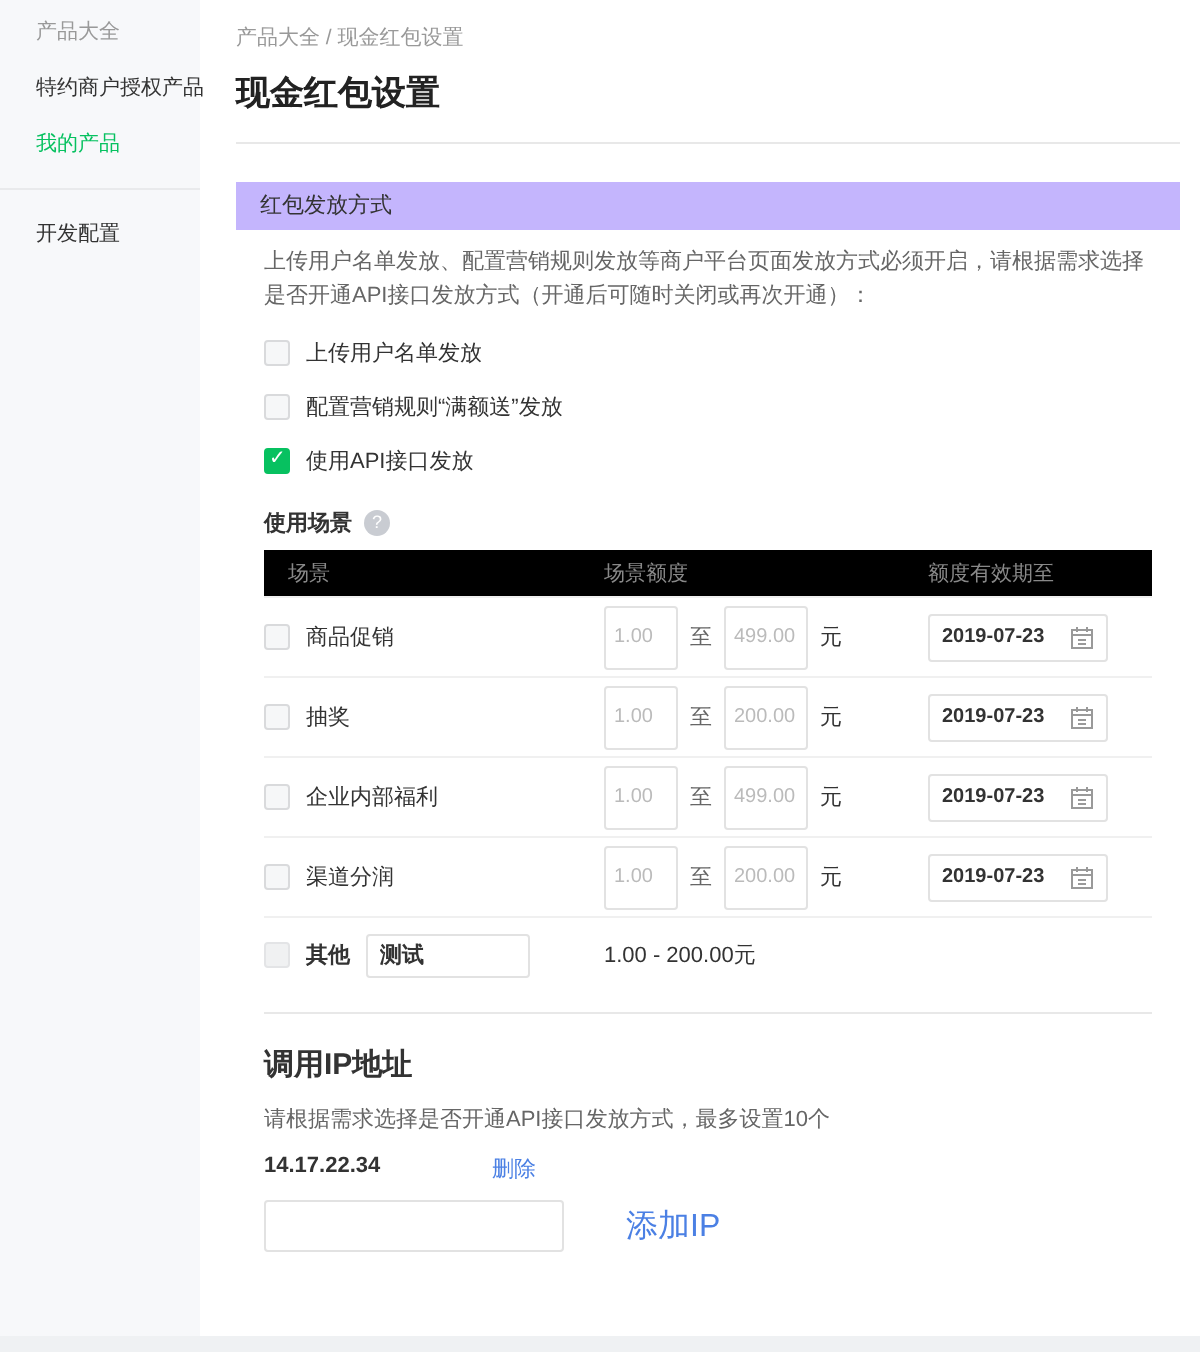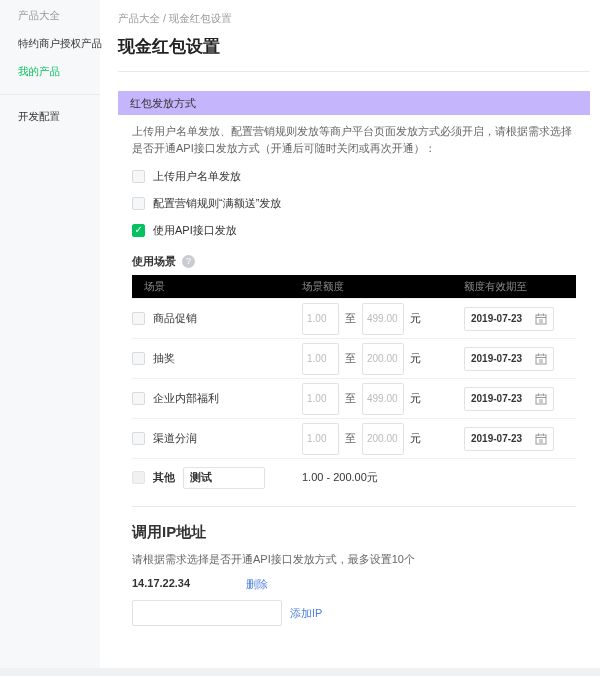--- a/index.html
+++ b/index.html
@@ -76,21 +76,21 @@
   .section-divider { border-top:1px solid #e8e8e8; margin-top:10px; }
 
   
   .ip-title { margin-top:16px; font-size:15px; font-weight:bold; color:#333; }
   .ip-desc { margin-top:10px; font-size:11px; color:#666; }
   .ip-entry { margin-top:10px; display:flex; align-items:flex-start; font-size:11px; }
   .ip-addr { font-weight:bold; color:#333; width:114px; }
   .ip-add-row { margin-top:8px; display:flex; align-items:center; }
   .ip-input { width:150px; height:26px; border:1px solid #e2e2e2; border-radius:2px;
     font-size:11px; padding:0 6px; font-family:inherit; }
-  .ip-add-link { margin-left:8px; font-size:11px; }
+  .ip-add-link { margin-left:31px; font-size:16px; }
 
   .bottom-strip { position:absolute; left:0; bottom:0; width:600px; height:8px;
     background:#eff1f3; }
   .cal-icon { display:block; }
 </style>
 </head>
 <body>
 
 <div class="page">
 

